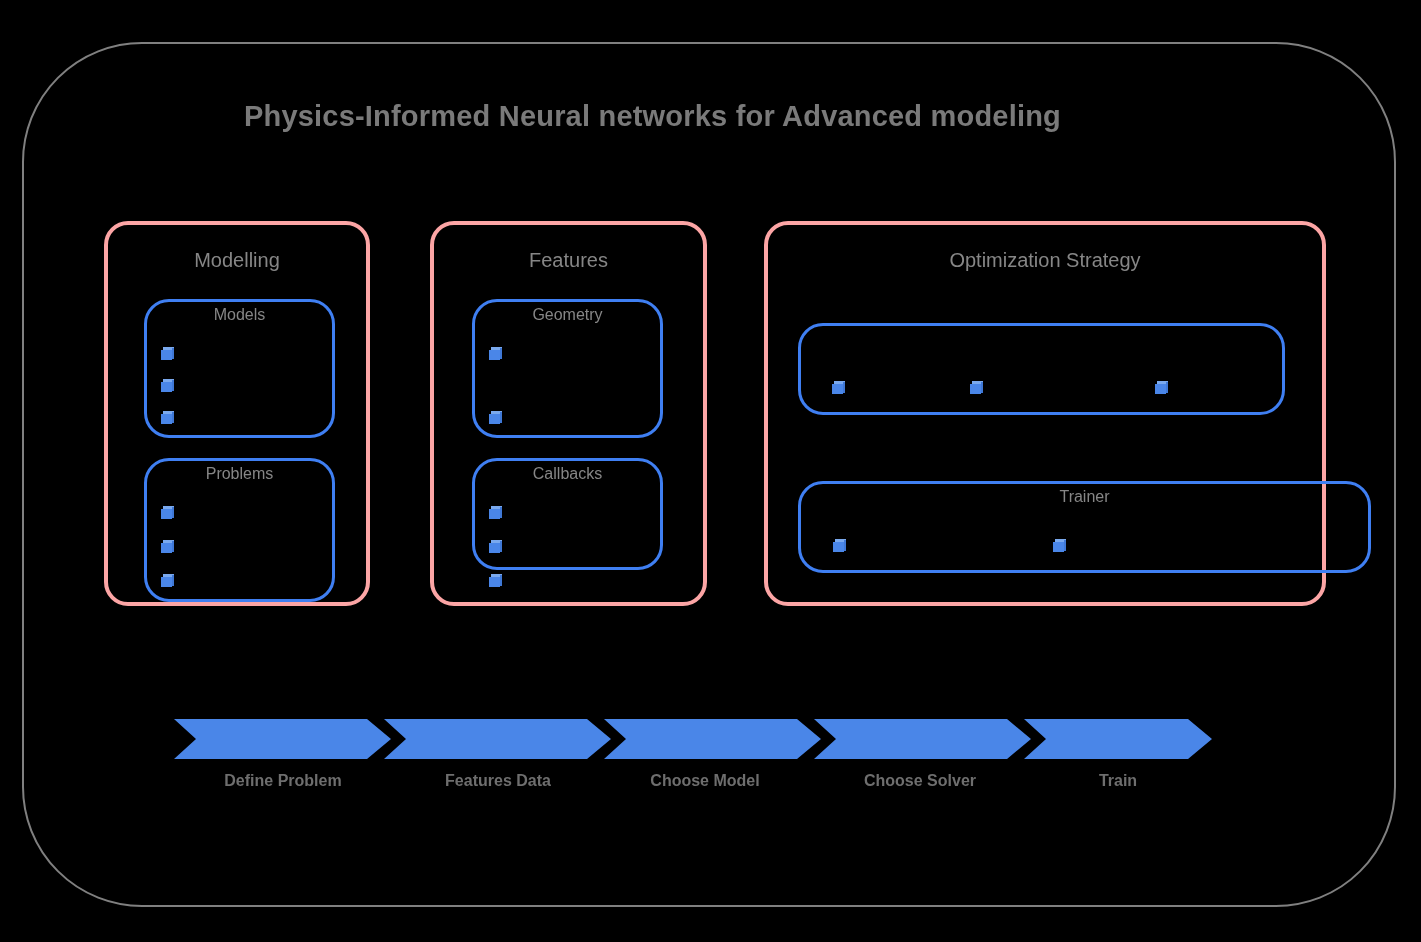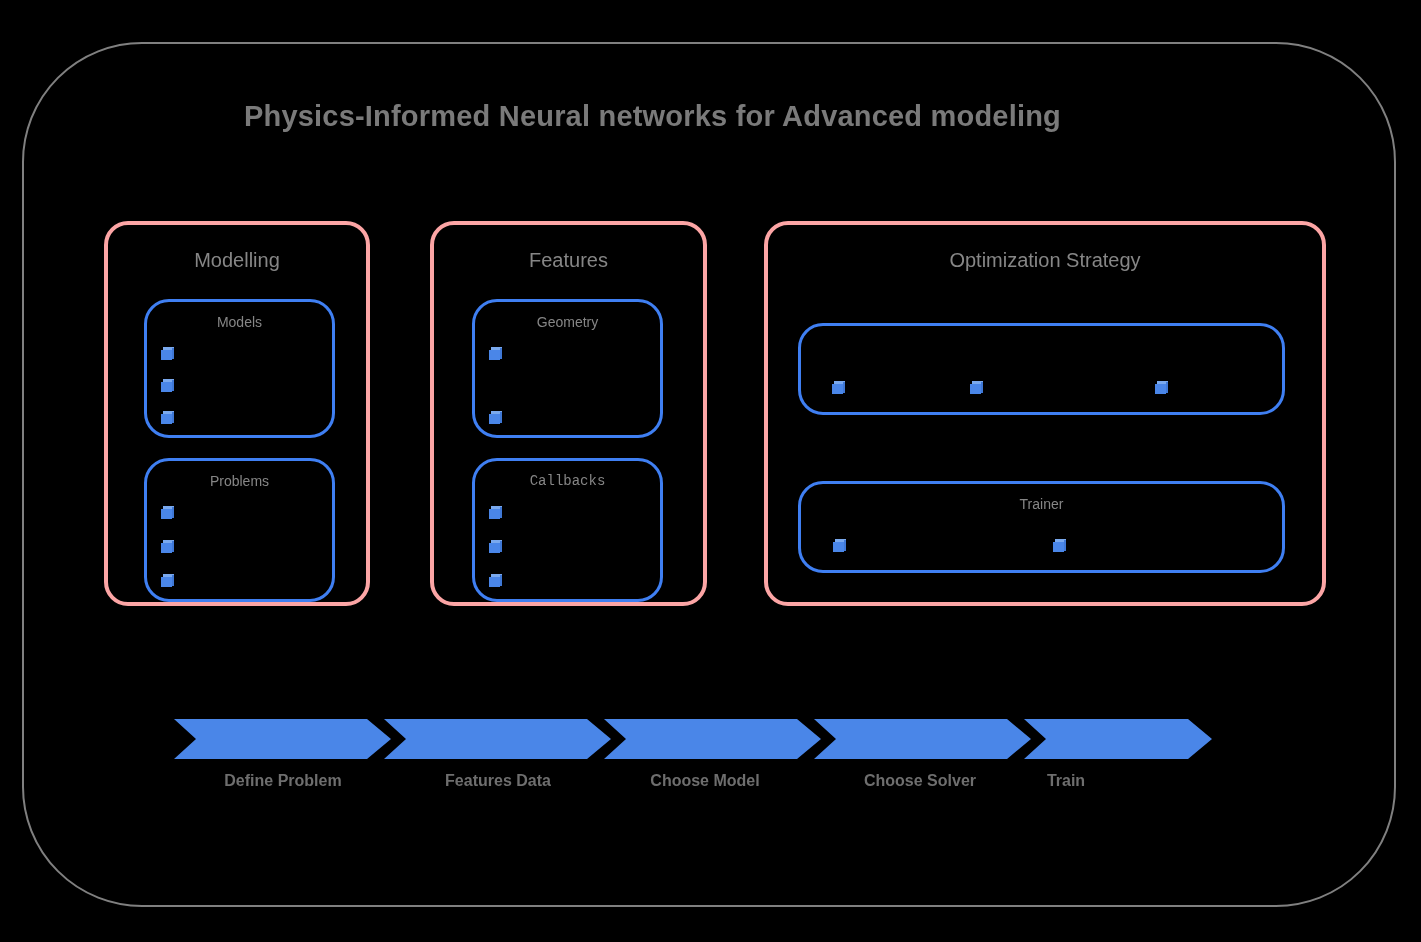--- a/index.html
+++ b/index.html
@@ -66,34 +66,34 @@
   
   .inner-box {
     position: absolute;
     border: 3px solid #3f7ff2;
     border-radius: 25px;
     box-sizing: border-box;
   }
   .inner-title {
     position: absolute;
     left: 0;
-    top: 12px;
+    top: 4px;
     width: 100%;
     text-align: center;
-    font-size: 14px;
+    font-size: 16px;
     color: #868686;
     white-space: nowrap;
   }
 
   #box-models    { left: 144px; top: 299px; width: 191px; height: 139px; }
   #box-problems  { left: 144px; top: 458px; width: 191px; height: 144px; }
   #box-geometry  { left: 472px; top: 299px; width: 191px; height: 139px; }
-  #box-callbacks { left: 472px; top: 458px; width: 191px; height: 144px; font-family: Liberation Mono, monospace; }
+  #box-callbacks { left: 472px; top: 458px; width: 191px; height: 112px; }
   #box-solver    { left: 798px; top: 323px; width: 487px; height: 92px; }
-  #box-trainer   { left: 798px; top: 481px; width: 487px; height: 92px; padding-left: 20px; }
+  #box-trainer   { left: 798px; top: 481px; width: 573px; height: 92px; padding-left: 20px; }
 
   
   .cube {
     position: absolute;
     width: 13px;
     height: 13px;
     pointer-events: none;
   }
   .cube .face-front {
     position: absolute;
@@ -253,13 +253,13 @@
   <polygon fill="#4a86e8" points="384,719 587,719 611,739 587,759 384,759 406,739"></polygon>
   <polygon fill="#4a86e8" points="604,719 797,719 821,739 797,759 604,759 626,739"></polygon>
   <polygon fill="#4a86e8" points="814,719 1007,719 1031,739 1007,759 814,759 836,739"></polygon>
   <polygon fill="#4a86e8" points="1024,719 1188,719 1212,739 1188,759 1024,759 1046,739"></polygon>
 </svg>
 
 <div class="flow-label" style="left:174px; width:218px;">Define Problem</div>
 <div class="flow-label" style="left:384px; width:228px;">Features Data</div>
 <div class="flow-label" style="left:596px; width:218px;">Choose Model</div>
 <div class="flow-label" style="left:806px; width:228px;">Choose Solver</div>
-<div class="flow-label" style="left:972px; width:188px;">Train</div>
+<div class="flow-label" style="left:1024px; width:188px;">Train</div>
 
 </body></html>

